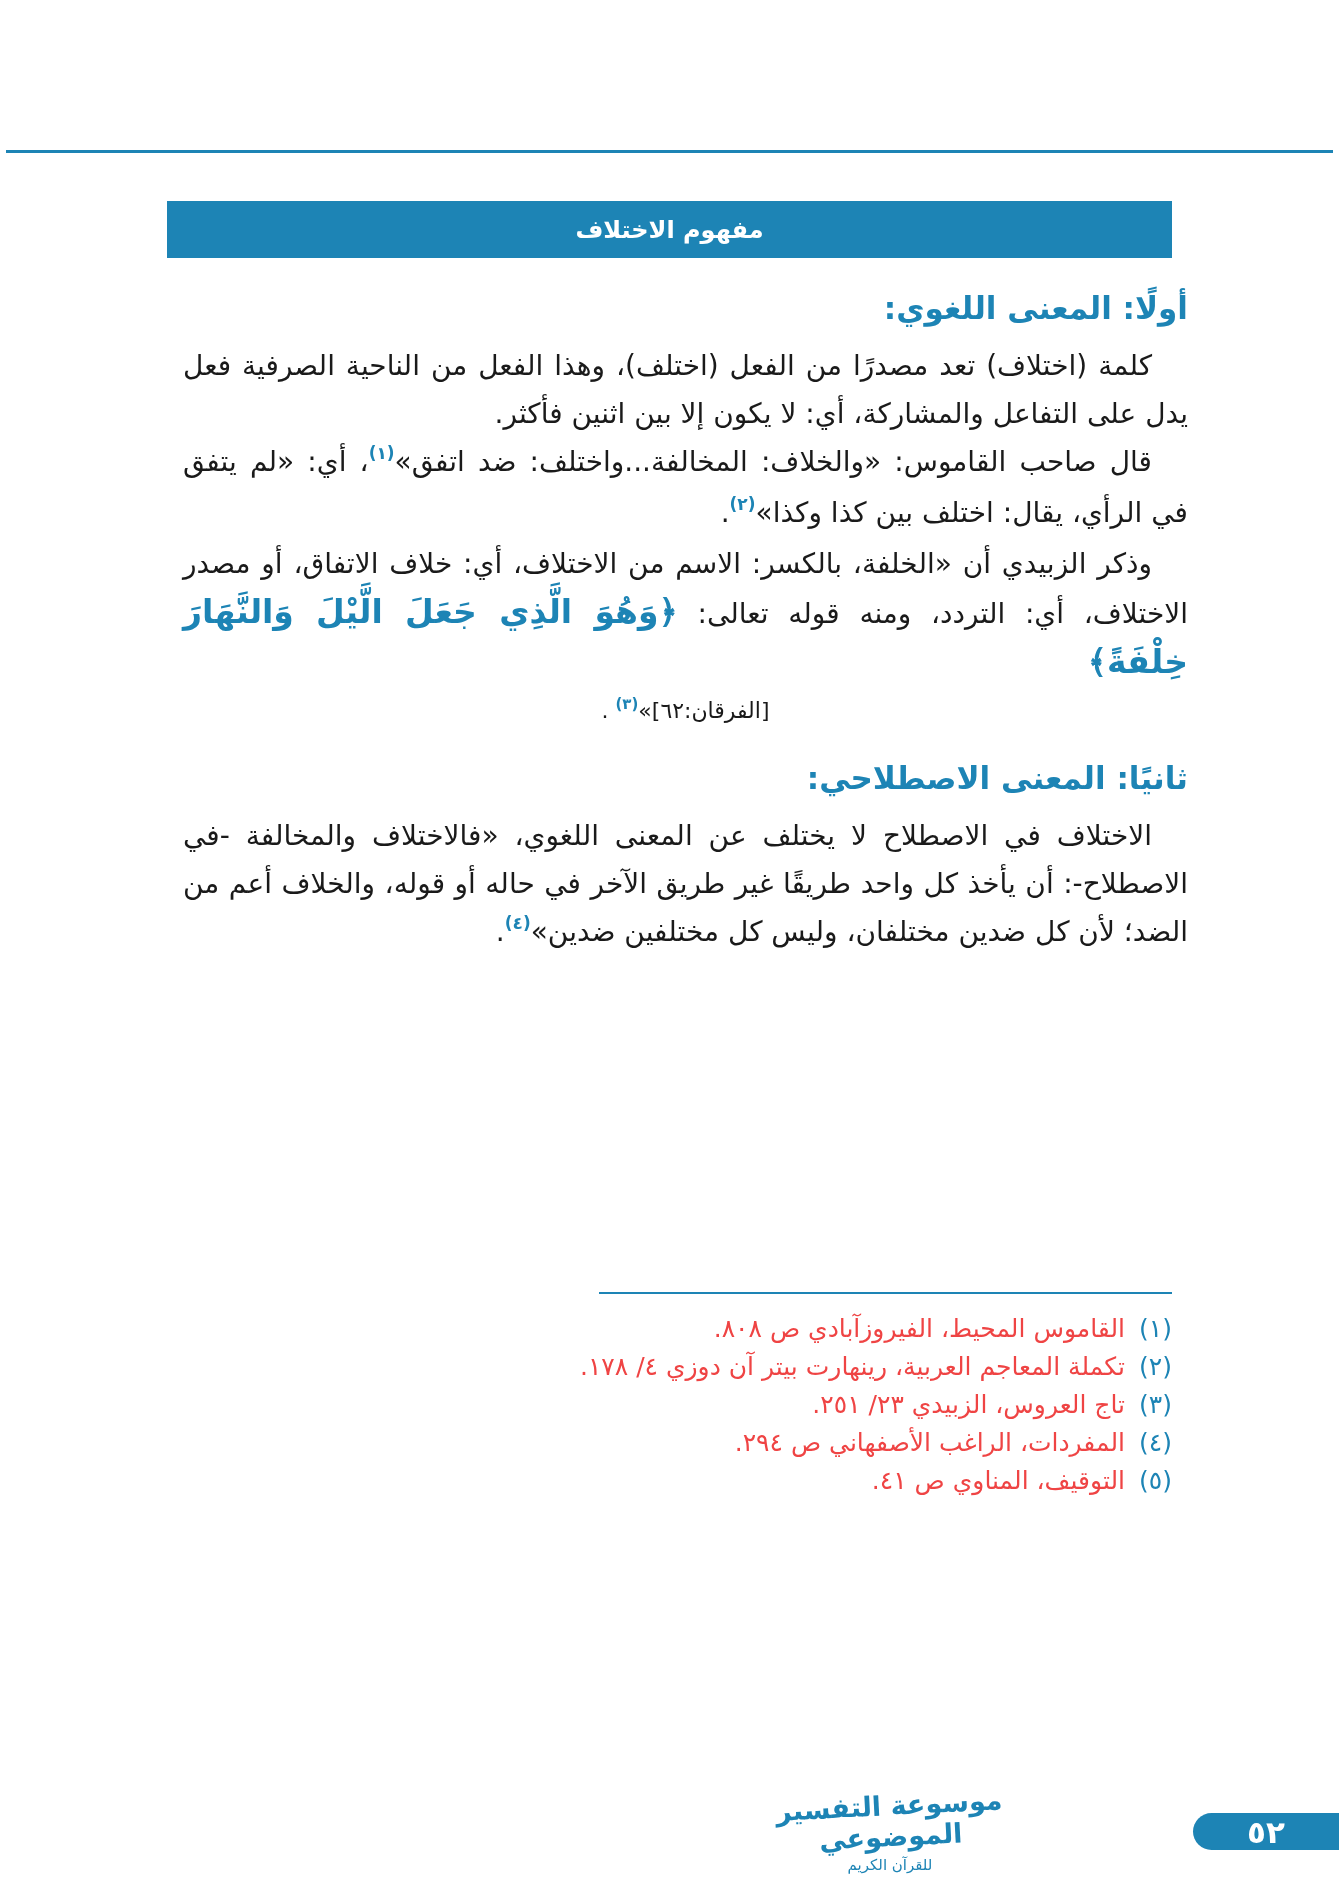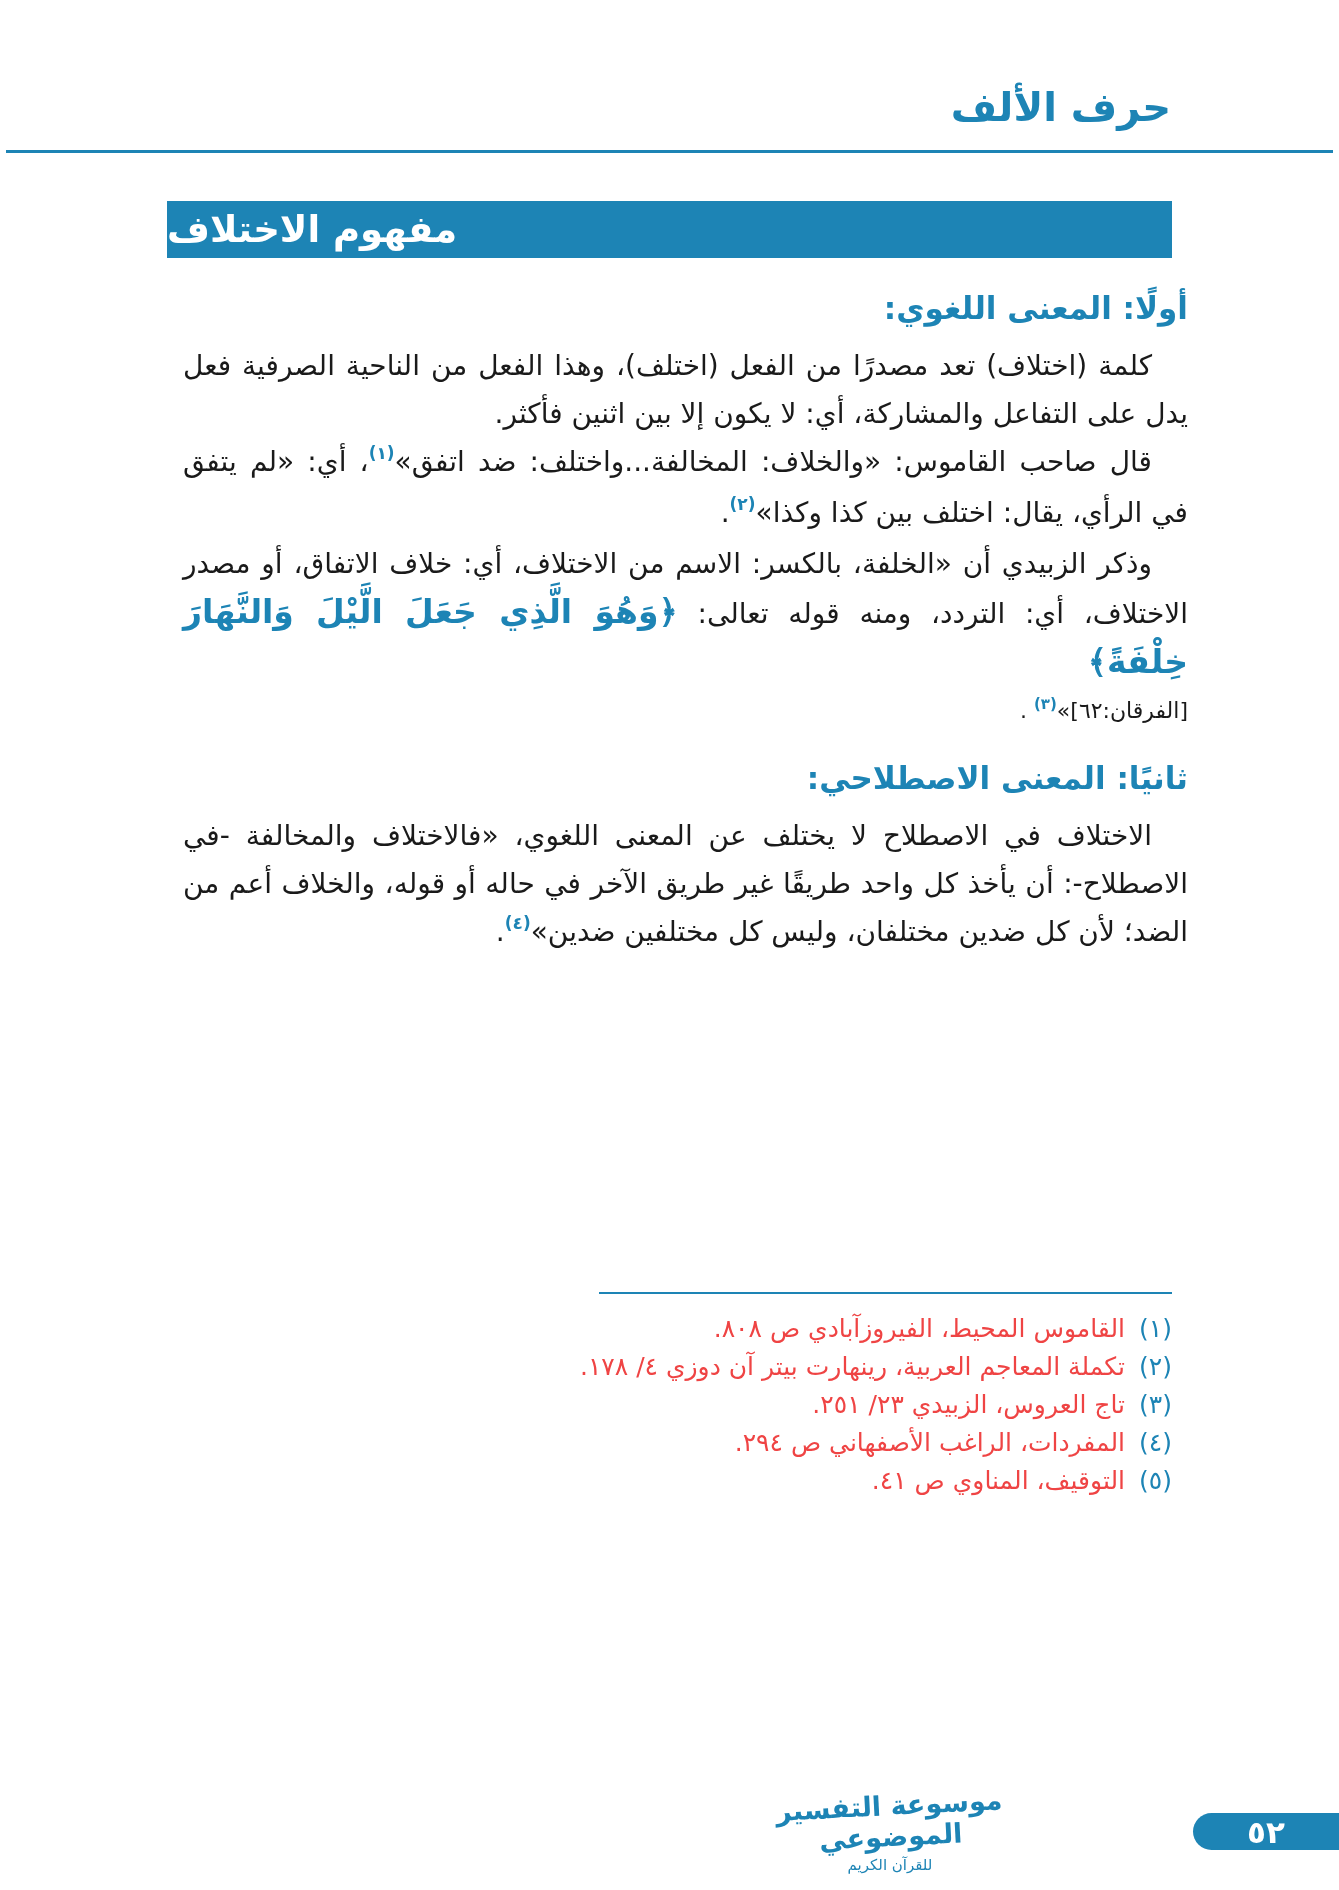--- a/index.html
+++ b/index.html
@@ -16,43 +16,43 @@
     color:var(--accent); font-size:40px; font-weight:bold;
   }
   .header-rule{
     position:absolute; top:150px; right:6px; left:6px; height:3px;
     background:var(--accent);
   }
   
   .banner{
     position:absolute; top:201px; right:167px; width:1005px; height:57px;
     background:var(--accent); color:#fff;
-    display:flex; align-items:center; justify-content:flex-end;
-    font-size:37px; font-weight:bold;
+    display:flex; align-items:center; justify-content:center;
+    font-size:24px; font-weight:bold;
   }
   
   .content{ position:absolute; top:284px; right:151px; width:1005px; }
   h2.sec-h{
     color:var(--accent); font-size:31px; font-weight:bold; margin:6px 0 16px;
   }
   section.sec2 h2.sec-h{ margin-top:30px; }
   p.body{
     font-size:28px; line-height:48px; text-align:justify;
     text-indent:36px; color:#1a1a1a;
   }
   p.body .seg{ }
   .fn-marker{
     color:var(--accent); font-size:17px; position:relative; top:-12px;
     font-weight:bold; white-space:nowrap;
   }
   .verse{
     color:var(--accent); font-size:33px; font-weight:bold;
   }
   p.body.cite{
-    text-align:right; text-indent:0; font-size:22px; line-height:34px; margin:6px 0 0;
+    text-align:center; text-indent:0; font-size:22px; line-height:34px; margin:6px 0 0;
   }
   p.body.cite .fn-marker{ font-size:15px; top:-9px; }
   
   .footnotes{ position:absolute; top:1292px; right:167px; width:1005px; }
   .fn-rule{
     width:573px; height:2px; background:var(--accent);
     margin:0 0 16px auto; 
   }
   .fn-item{
     display:flex; gap:14px; font-size:25px; line-height:38px; align-items:baseline;
@@ -74,21 +74,20 @@
     background:var(--accent); border-radius:27px 0 0 27px;
     color:#fff; display:flex; align-items:center; justify-content:center;
     font-size:31px; font-weight:bold;
   }
 </style>
 </head>
 <body>
 
 <div class="page">
 
-  <div class="chapter-title">حرف الألف</div>
   <div class="header-rule"></div>
 
   <div class="banner">
     <span>مفهوم الاختلاف</span>
   </div>
 
   <main class="content">
     <section>
       <h2 class="sec-h">أولًا: المعنى اللغوي:</h2>
       <div class="paras">

